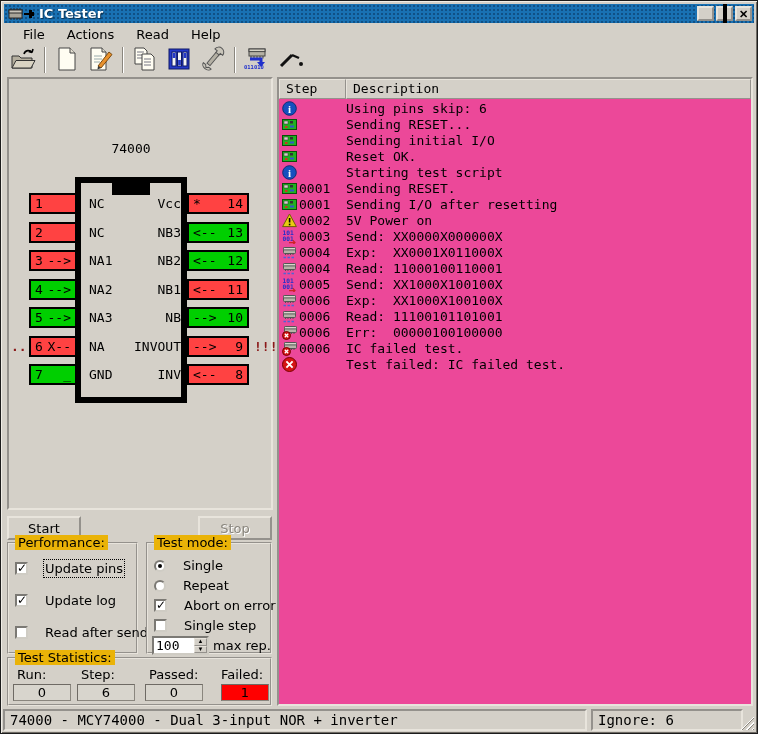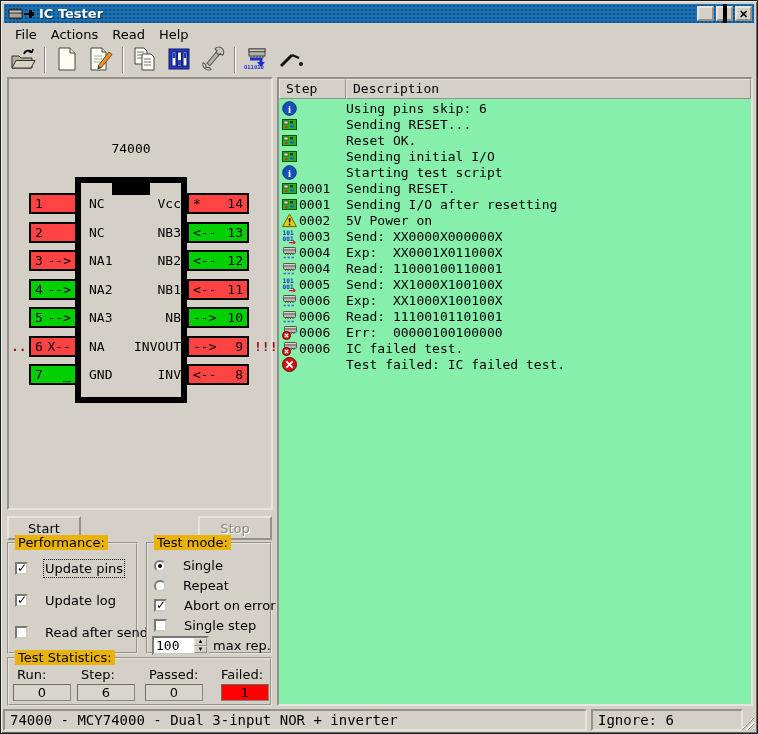--- a/index.html
+++ b/index.html
@@ -23,21 +23,21 @@
   .title-text{color:#fff;font-weight:bold;font-size:13px;text-shadow:1px 1px 1px #09304f;}
   .win-buttons{margin-left:auto;display:flex;gap:2px;}
   .win-btn{width:17px;height:15px;background:#d4d0c8;border:2px outset #e8e4dc;
     display:flex;align-items:center;justify-content:center;padding:0;cursor:pointer;}
   .glyph-min{width:6px;height:6px;background:#000;margin-top:4px;}
   .glyph-max{width:9px;height:8px;border:2px solid #000;}
   .glyph-close{font-size:11px;font-weight:bold;line-height:1;}
 
   
   .menubar{position:absolute;left:3px;top:23px;right:3px;height:20px;display:flex;align-items:center;padding-left:4px;}
-  .menu-item{padding:1px 7px;cursor:default;}
+  .menu-item{padding:1px 7px;cursor:default;margin-left:8px;}
 
   
   .toolbar{position:absolute;left:3px;top:43px;right:3px;height:32px;display:flex;align-items:center;padding-left:2px;}
   .tb-btn{width:34px;height:30px;background:transparent;border:1px solid transparent;display:flex;align-items:center;justify-content:center;padding:0;}
   .tb-sep{width:2px;height:26px;margin:0 4px;border-left:1px solid #8a867e;border-right:1px solid #fff;}
 
   
   .chip-panel{position:absolute;left:6px;top:76px;width:266px;height:433px;border:2px inset #e8e4dc;background:#d4d0c8;}
   .chip-title{position:absolute;left:66px;top:62px;width:112px;text-align:center;font-size:13px;}
   .chip-body{position:absolute;left:66px;top:98px;width:112px;height:226px;border:6px solid #000;}
@@ -51,21 +51,21 @@
   .pin-red{background:var(--pin-red,#ff4242);}
   .pin-green{background:var(--pin-green,#00cf00);}
   .pin-label{position:absolute;height:21px;line-height:21px;
     font-family:"DejaVu Sans Mono","Liberation Mono",monospace;font-size:13px;}
   .pin-label.left{left:80px;}
   .pin-label.right{left:100px;width:72px;text-align:right;}
   .pin-flag{position:absolute;height:21px;line-height:21px;font-weight:bold;
     font-family:"DejaVu Sans Mono","Liberation Mono",monospace;font-size:13px;color:var(--alert-text,#8b1a1a);}
 
   
-  .log-panel{position:absolute;left:276px;top:76px;width:476px;height:629px;background:#86efac;border:2px inset #e8e4dc;overflow:hidden;}
+  .log-panel{position:absolute;left:276px;top:76px;width:476px;height:629px;background:#ec4899;border:2px inset #e8e4dc;overflow:hidden;}
   .log-header{display:flex;height:20px;background:#d4d0c8;font-family:"DejaVu Sans Mono","Liberation Mono",monospace;font-size:13px;}
   .log-hcell{border:1px outset #e8e4dc;padding:1px 6px;white-space:nowrap;overflow:hidden;}
   .log-hcell.step{width:67px;flex:none;}
   .log-hcell.desc{flex:1;}
   .log-body{padding-top:1px;}
   .log-row{display:flex;align-items:center;height:16px;font-family:"DejaVu Sans Mono","Liberation Mono",monospace;font-size:13px;}
   .log-icon{width:17px;flex:none;margin-left:3px;display:flex;align-items:center;justify-content:flex-start;}
   .log-icon svg{display:block;}
   .log-step{width:47px;flex:none;white-space:pre;}
   .log-desc{white-space:pre;}
@@ -434,34 +434,34 @@
           <span class="log-icon">
             <svg width="15" height="15" viewBox="0 0 15 15">
               <rect x="0.5" y="2.5" width="14" height="10" fill="#21b021" stroke="#0a4f0a"></rect>
               <rect x="2" y="4" width="4" height="3" fill="#d4d0c8" stroke="#333" stroke-width="0.5"></rect>
               <rect x="8" y="4" width="3" height="2.5" fill="#333"></rect>
               <rect x="3" y="9" width="2.5" height="2" fill="#cc3322"></rect>
               <rect x="8" y="8.5" width="4" height="2" fill="#3355cc"></rect>
             </svg>
           </span>
           <span class="log-step"></span>
-          <span class="log-desc">Reset OK.</span>
+          <span class="log-desc">Sending initial I/O</span>
         </div>
         <div class="log-row">
           <span class="log-icon">
             <svg width="15" height="15" viewBox="0 0 15 15">
               <rect x="0.5" y="2.5" width="14" height="10" fill="#21b021" stroke="#0a4f0a"></rect>
               <rect x="2" y="4" width="4" height="3" fill="#d4d0c8" stroke="#333" stroke-width="0.5"></rect>
               <rect x="8" y="4" width="3" height="2.5" fill="#333"></rect>
               <rect x="3" y="9" width="2.5" height="2" fill="#cc3322"></rect>
               <rect x="8" y="8.5" width="4" height="2" fill="#3355cc"></rect>
             </svg>
           </span>
           <span class="log-step"></span>
-          <span class="log-desc">Sending initial I/O</span>
+          <span class="log-desc">Reset OK.</span>
         </div>
         <div class="log-row">
           <span class="log-icon">
             <svg width="15" height="15" viewBox="0 0 15 15">
               <circle cx="7.5" cy="7.5" r="6.8" fill="#1650be" stroke="#0b2e74"></circle>
               <text x="7.5" y="11.6" font-size="11" font-family="serif" font-weight="bold" fill="#fff" text-anchor="middle">i</text>
             </svg>
           </span>
           <span class="log-step"></span>
           <span class="log-desc">Starting test script</span>

